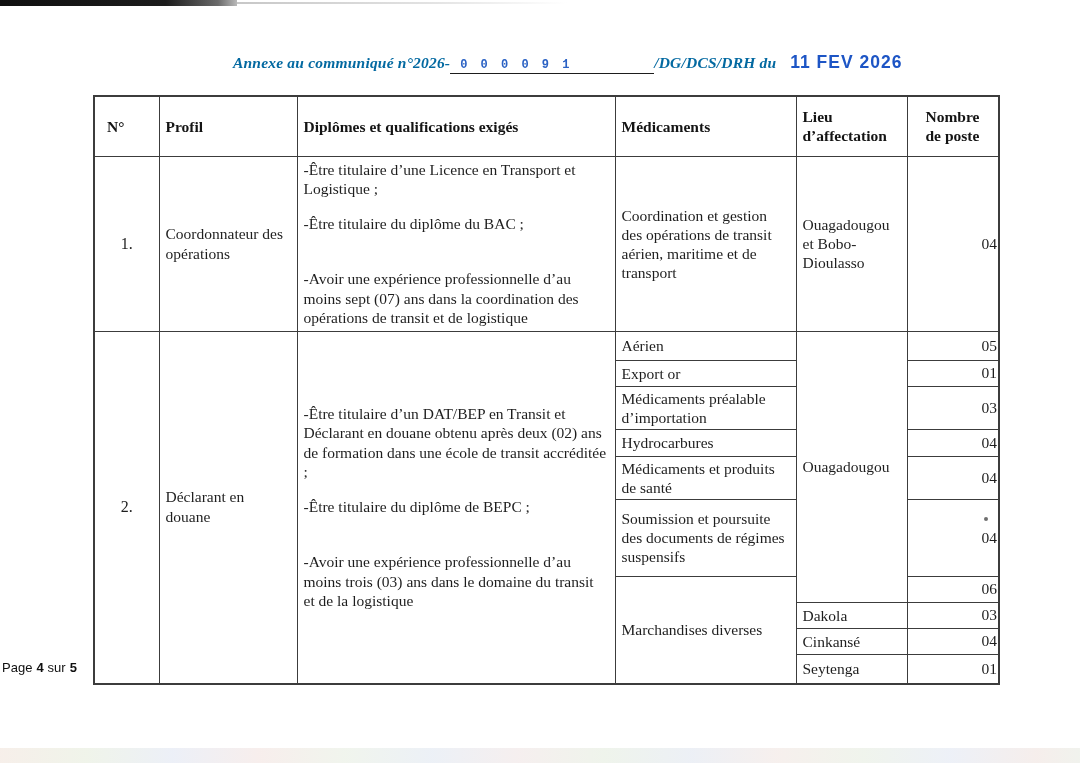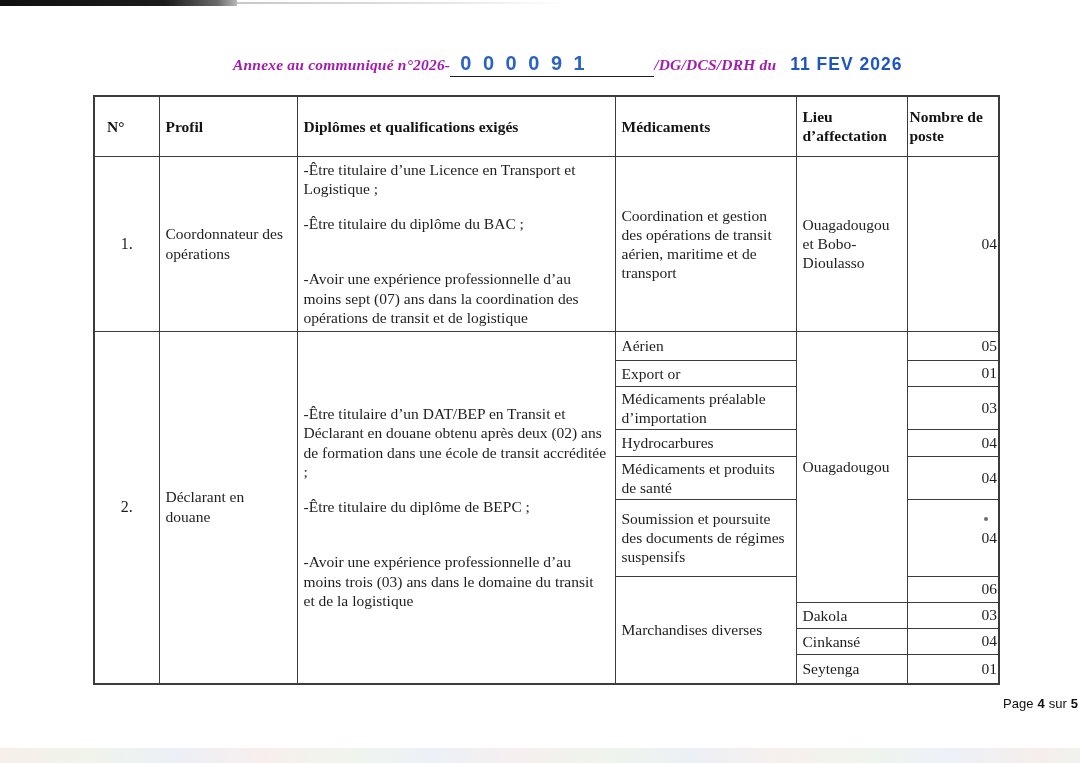--- a/index.html
+++ b/index.html
@@ -35,35 +35,35 @@
   }
 
   
   .doc-header {
     position:absolute; left:233px; top:52px;
     white-space:nowrap;
     font-size:15.5px;
   }
   .hdr-text {
     font-weight:bold; font-style:italic;
-    color:#a21caf;
+    color:#0369a1;
     letter-spacing:.2px;
   }
   .stamp-num-wrap {
     display:inline-block;
     min-width:188px;
     border-bottom:1.6px solid #1d1d1d;
     text-align:left;
     padding:0 6px 1px 10px;
     vertical-align:baseline;
   }
   .stamp-num {
-    font-family:Liberation Sans, sans-serif;
+    font-family:Liberation Mono, monospace;
     font-weight:bold;
-    font-size:20px;
+    font-size:12px;
     color:#2b62c4;
     letter-spacing:3px;
   }
   .date-stamp {
     font-family:"Liberation Sans", sans-serif;
     font-weight:800;
     font-size:17.5px;
     color:#1d55c5;
     letter-spacing:1px;
     margin-left:10px;
@@ -84,21 +84,21 @@
     overflow:hidden;
   }
   .doc-table th {
     font-size:15.5px; line-height:19px;
     font-weight:bold; text-align:left;
     vertical-align:middle;
     padding:4px 6px;
     color:#141414;
   }
   th.th-num { padding-left:12px; }
-  th.th-nombre { padding-left:2px; }
+  th.th-nombre { padding-left:18px; }
 
   td.cell-num {
     text-align:center; vertical-align:middle;
     font-size:16px;
   }
   td.cell-profil {
     vertical-align:middle; font-size:15.5px; line-height:20px;
     padding:4px 6px;
     margin-top:38px;
   }
@@ -113,22 +113,22 @@
     vertical-align:middle; font-size:15.5px; line-height:19px;
     padding:2px 6px;
   }
   td.cell-nombre {
     text-align:right; vertical-align:middle;
     font-size:15.5px;
   }
 
   
   .page-footer {
-    position:absolute; top:696px; left:0; width:100%;
-    text-align:right;
+    position:absolute; top:660px; left:0; width:100%;
+    text-align:left;
     font-family:"Liberation Sans", sans-serif;
     font-size:13px; color:#101010;
   }
   .page-footer b { font-weight:bold; }
   .page-footer span, .page-footer b { margin:0 2px; }
 </style>
 </head>
 <body>
 
 <div class="scan-bar-top"></div>

